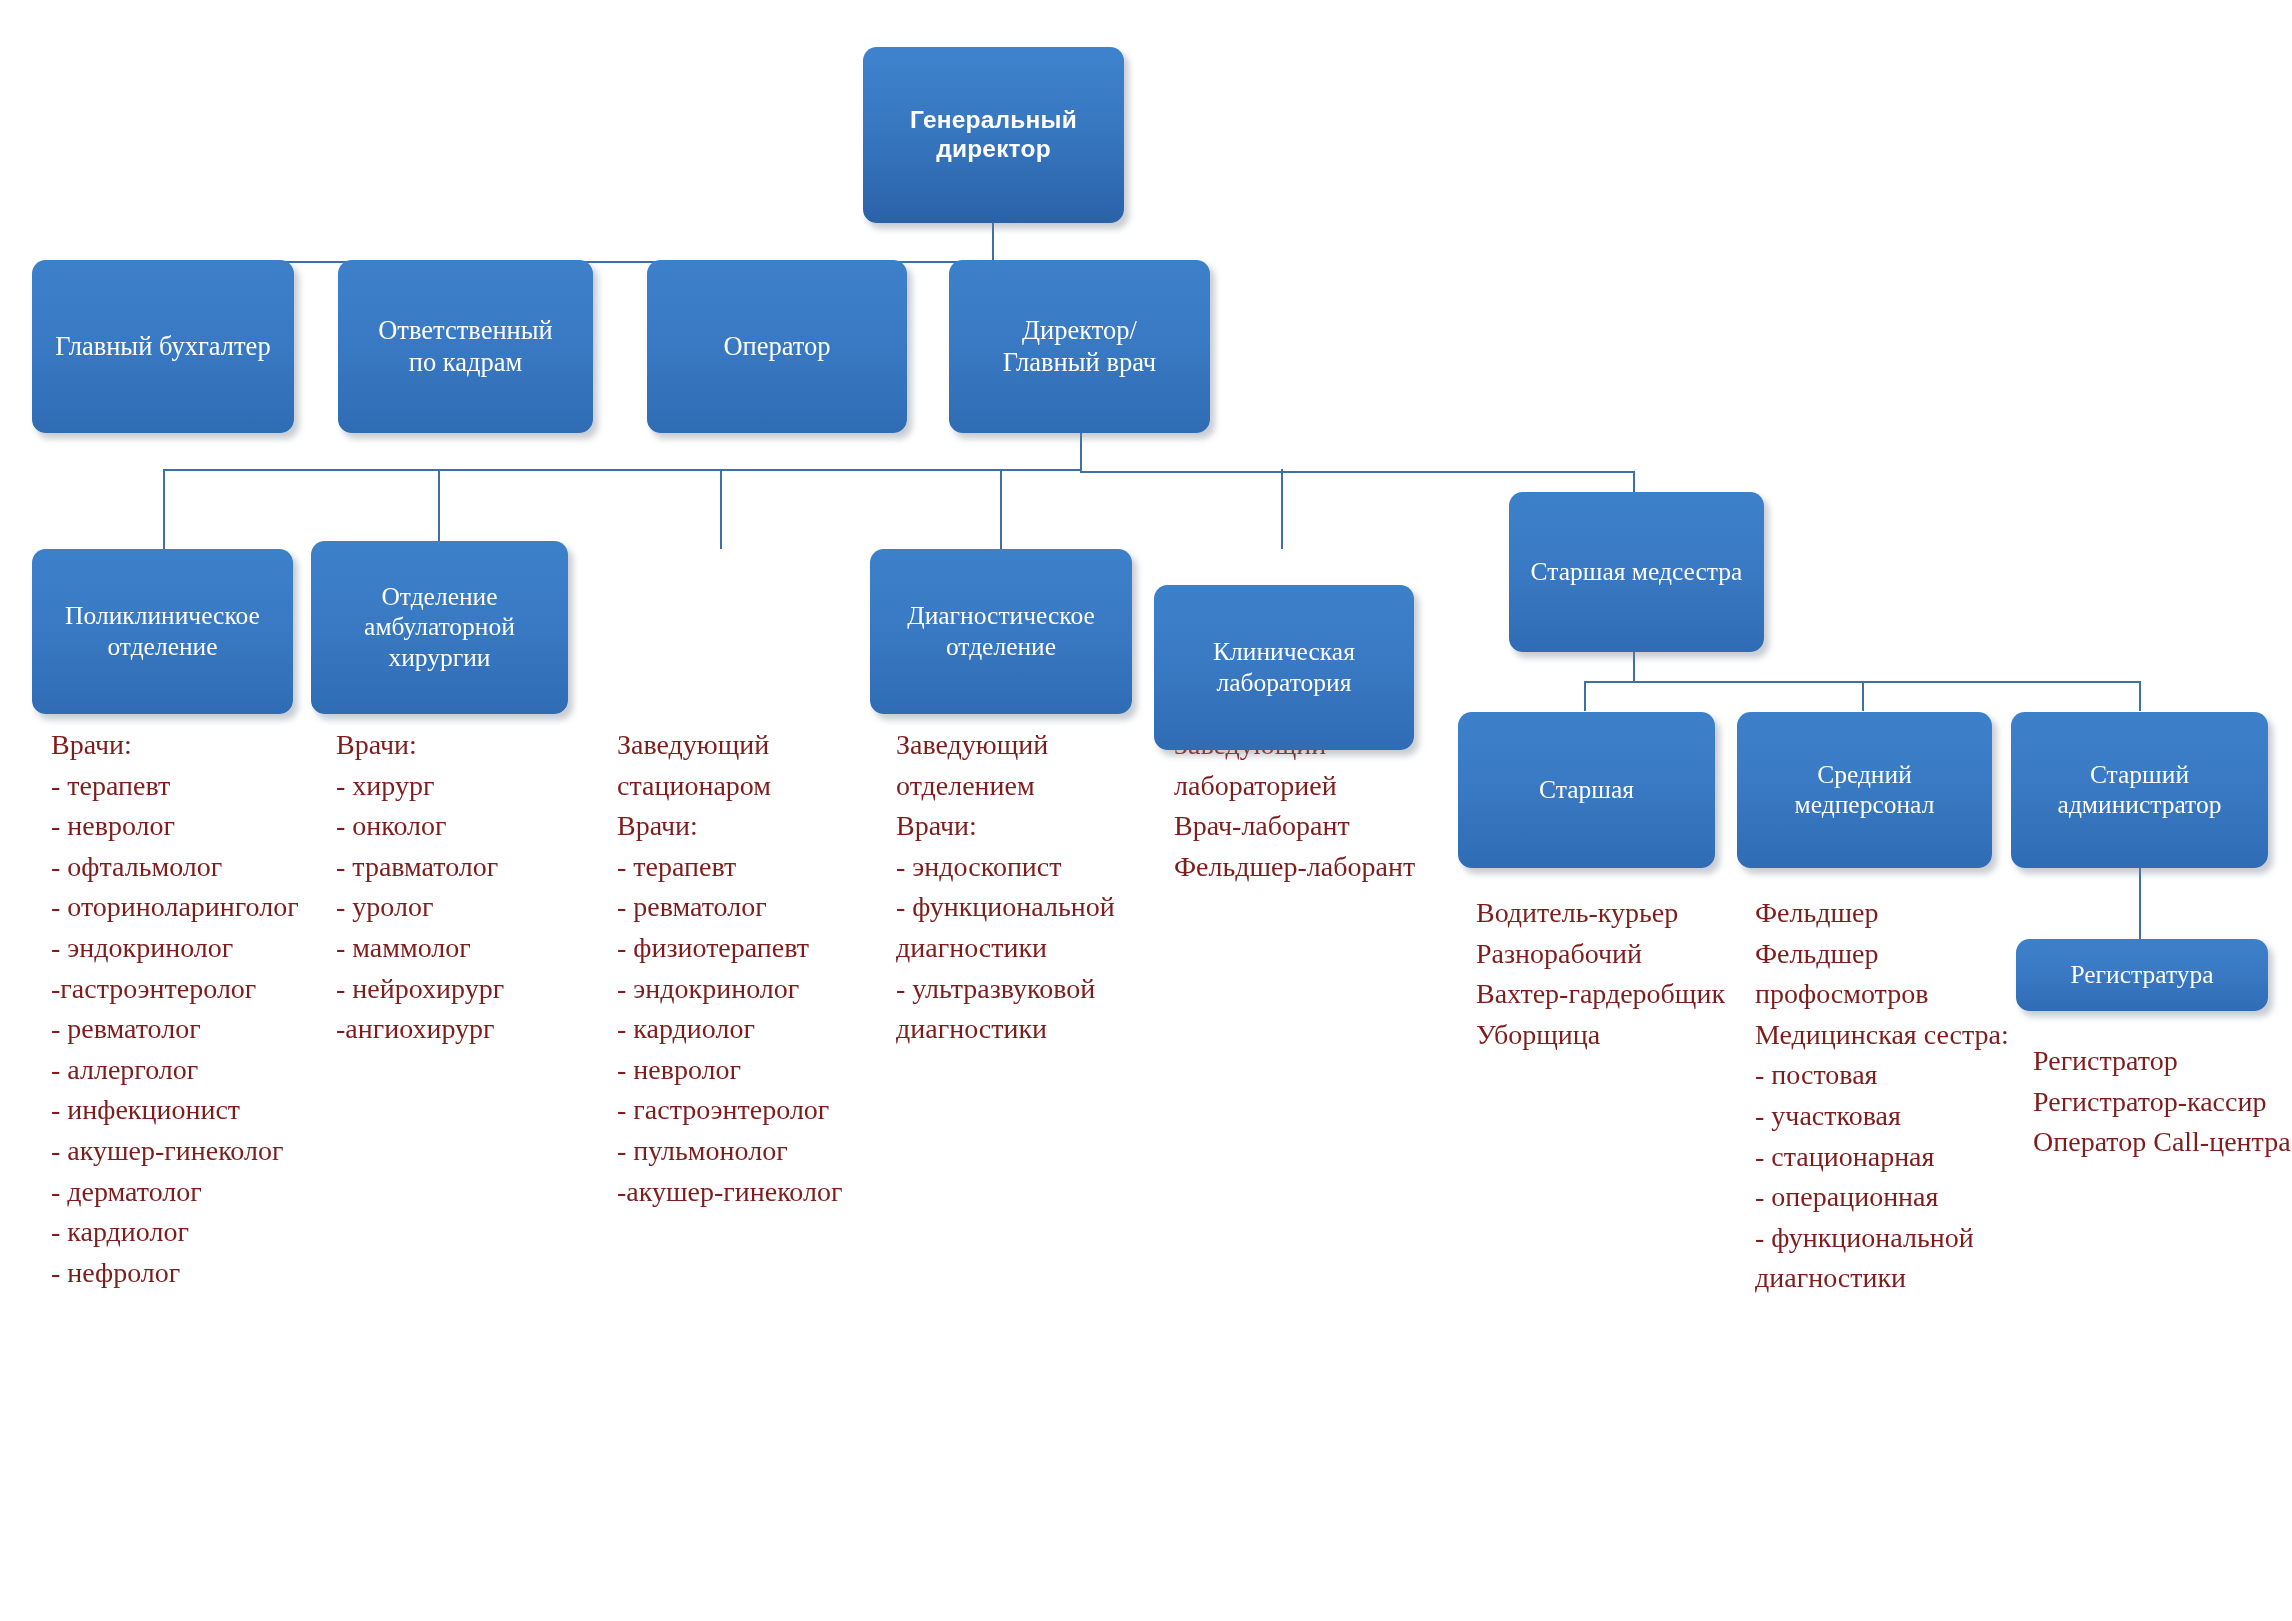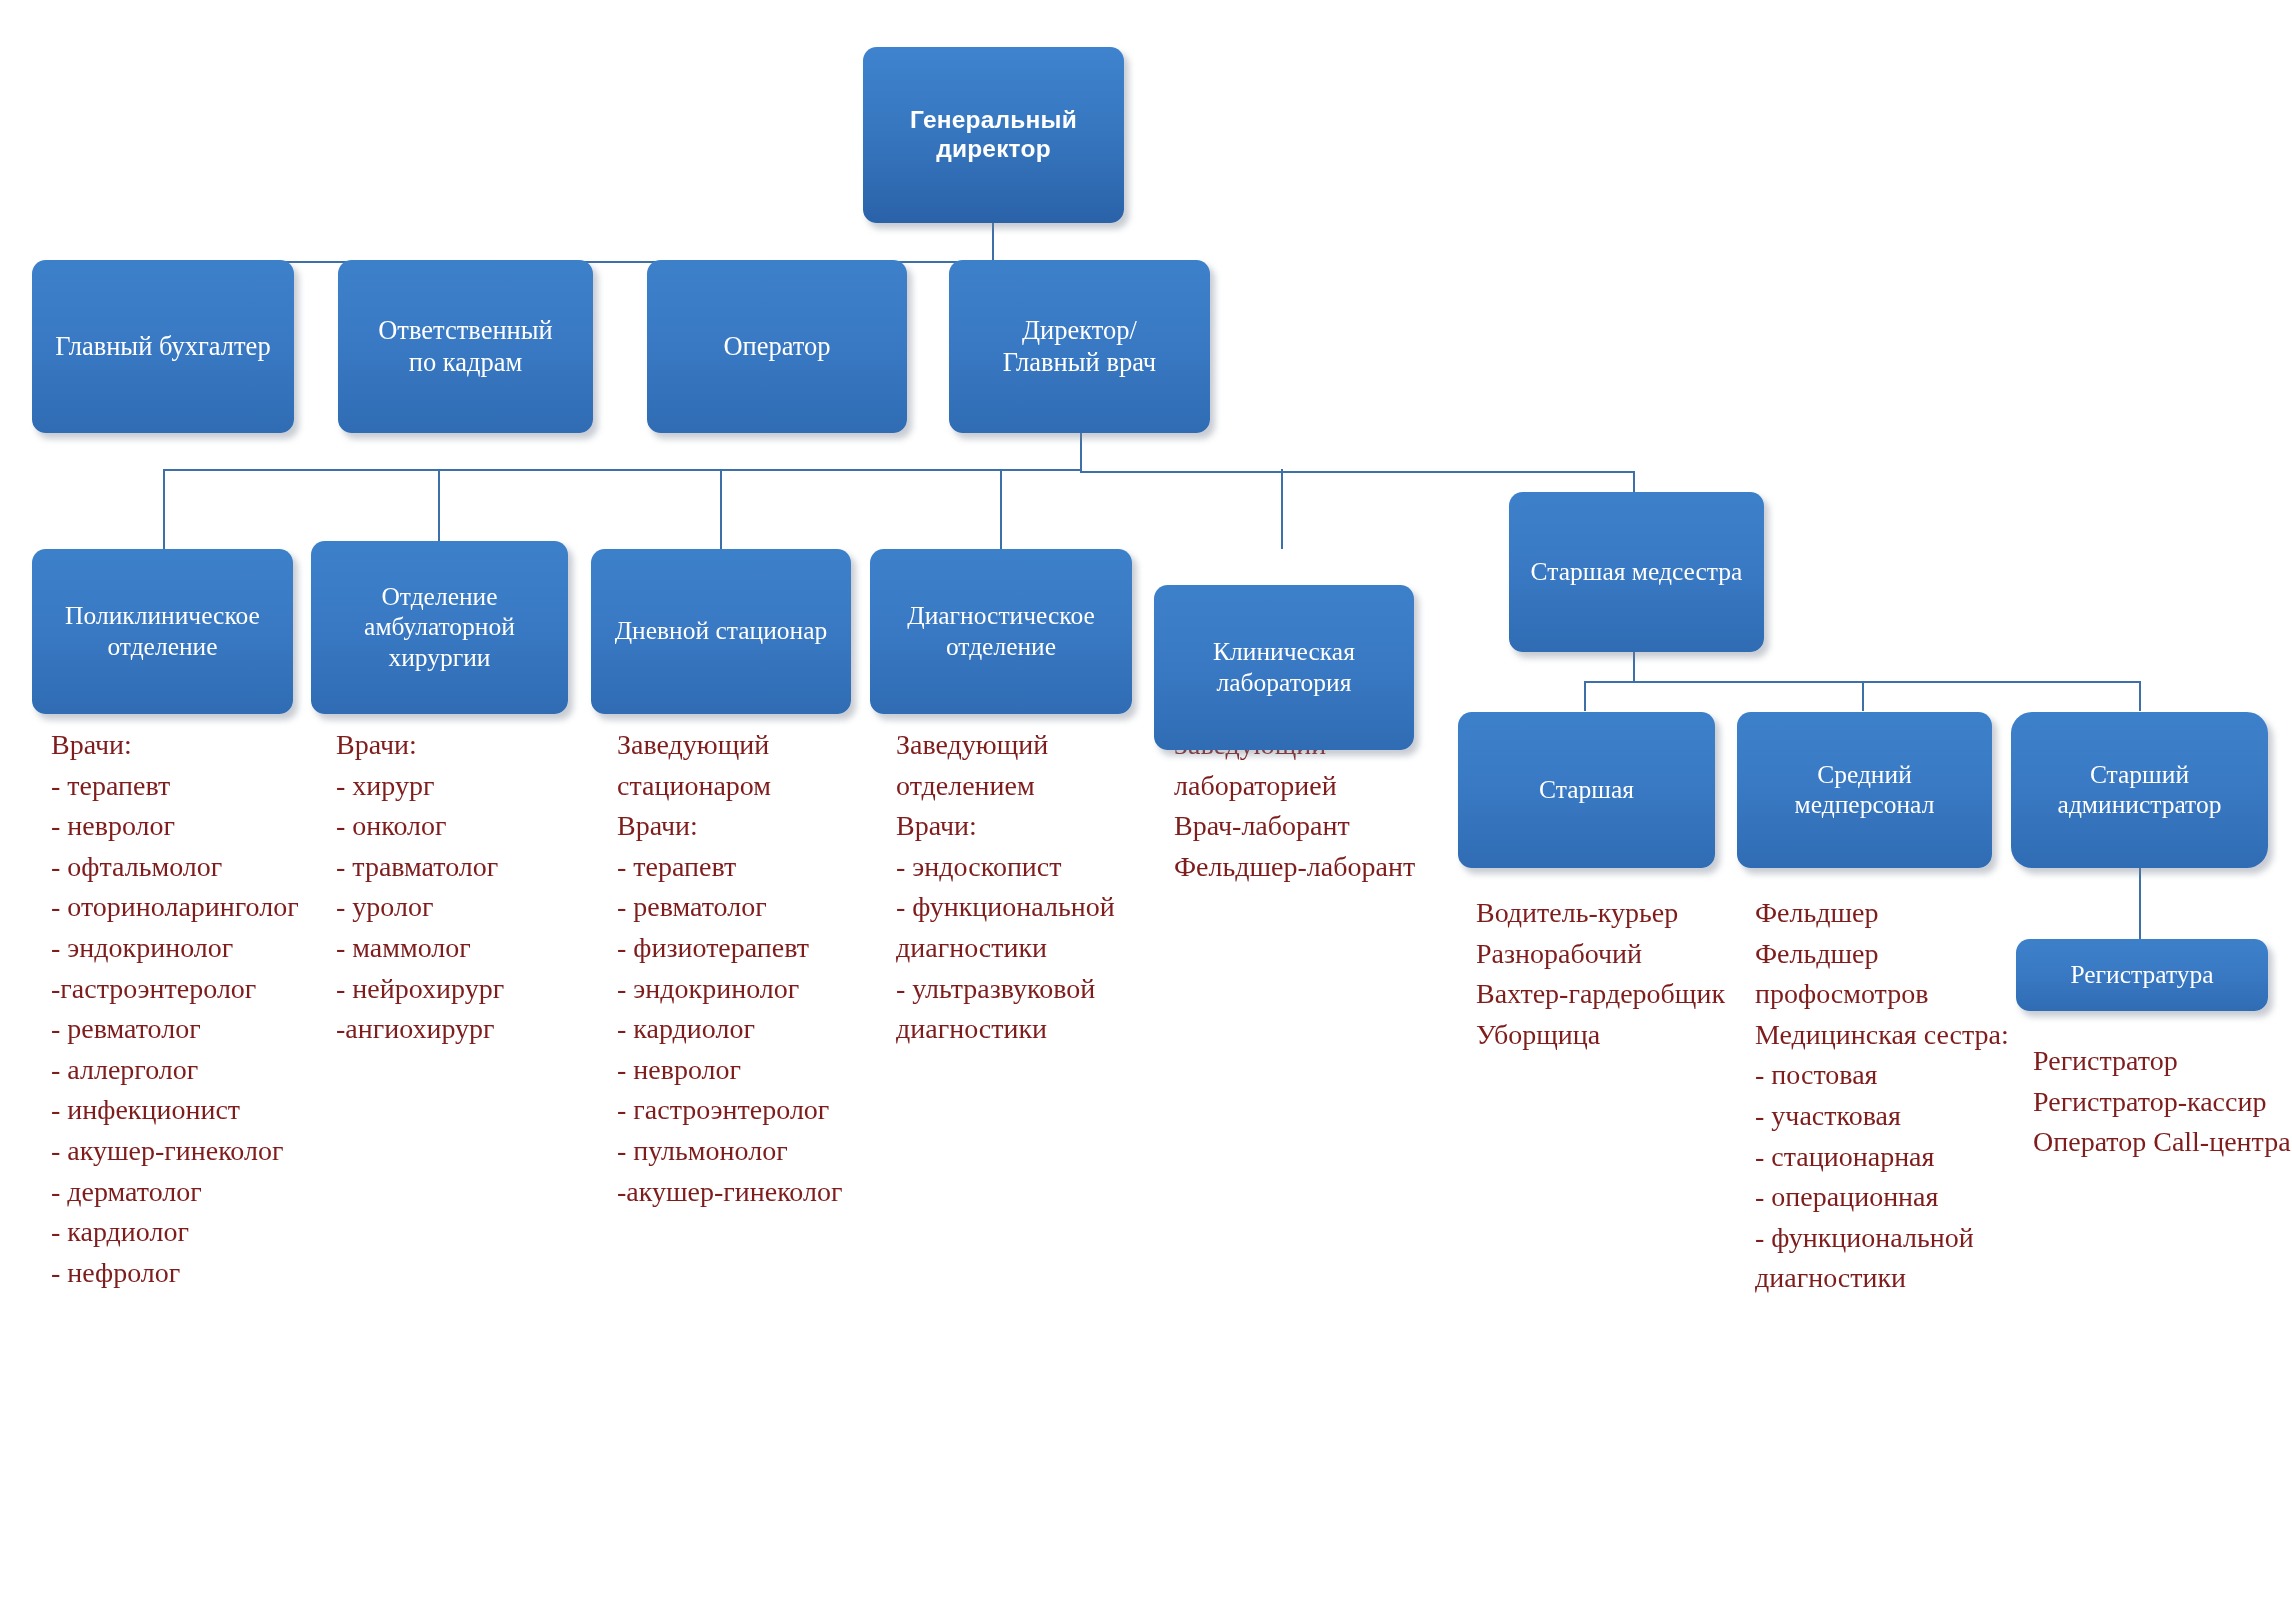--- a/index.html
+++ b/index.html
@@ -124,44 +124,41 @@
 
   <div class="node lvl3" style="left:32px; top:549px; width:261px; height:165px;">
     <span class="label">Поликлиническое
 отделение</span>
   </div>
   <div class="node lvl3" style="left:311px; top:541px; width:257px; height:173px;">
     <span class="label">Отделение
 амбулаторной
 хирургии</span>
   </div>
-  <div class="node lvl3" style="left:591px; top:549px; width:260px; height:165px;">
-    <span class="label">Дневной стационар</span>
-  </div>
   <div class="node lvl3" style="left:870px; top:549px; width:262px; height:165px;">
     <span class="label">Диагностическое
 отделение</span>
   </div>
   <div class="node lvl3" style="left:1154px; top:549px; width:260px; height:165px;margin-top:36px;">
     <span class="label">Клиническая
 лаборатория</span>
   </div>
 
   <div class="node lvl3" style="left:1509px; top:492px; width:255px; height:160px;">
     <span class="label">Старшая медсестра</span>
   </div>
 
   <div class="node lvl4" style="left:1458px; top:712px; width:257px; height:156px;">
     <span class="label">Старшая</span>
   </div>
   <div class="node lvl4" style="left:1737px; top:712px; width:255px; height:156px;">
     <span class="label">Средний
 медперсонал</span>
   </div>
-  <div class="node lvl4" style="left:2011px; top:712px; width:257px; height:156px;border-radius:21px;">
+  <div class="node lvl4" style="left:2011px; top:712px; width:257px; height:156px;">
     <span class="label">Старший
 администратор</span>
   </div>
 
   <div class="node small" style="left:2016px; top:939px; width:252px; height:72px;">
     <span class="label">Регистратура</span>
   </div>
 
   <div class="textblock" style="left:39px; top:725px; width:294px;">Врачи:
 - терапевт

